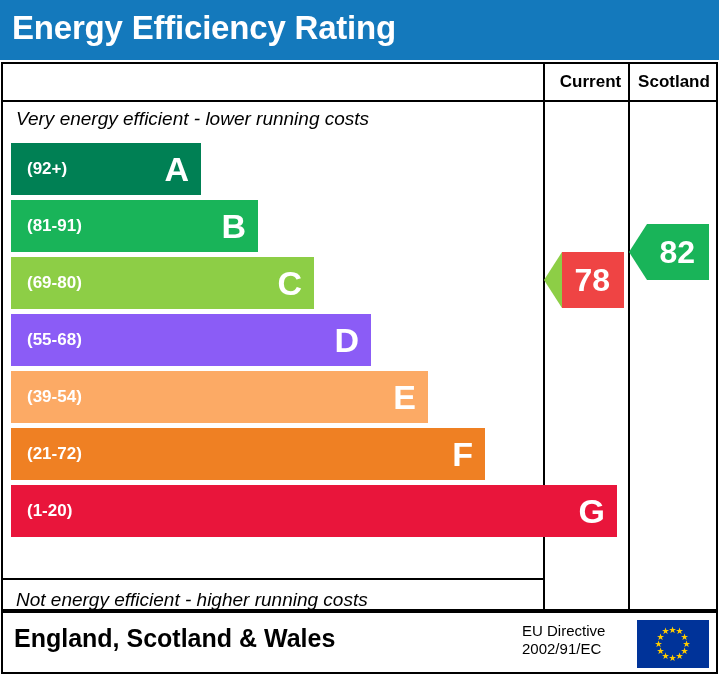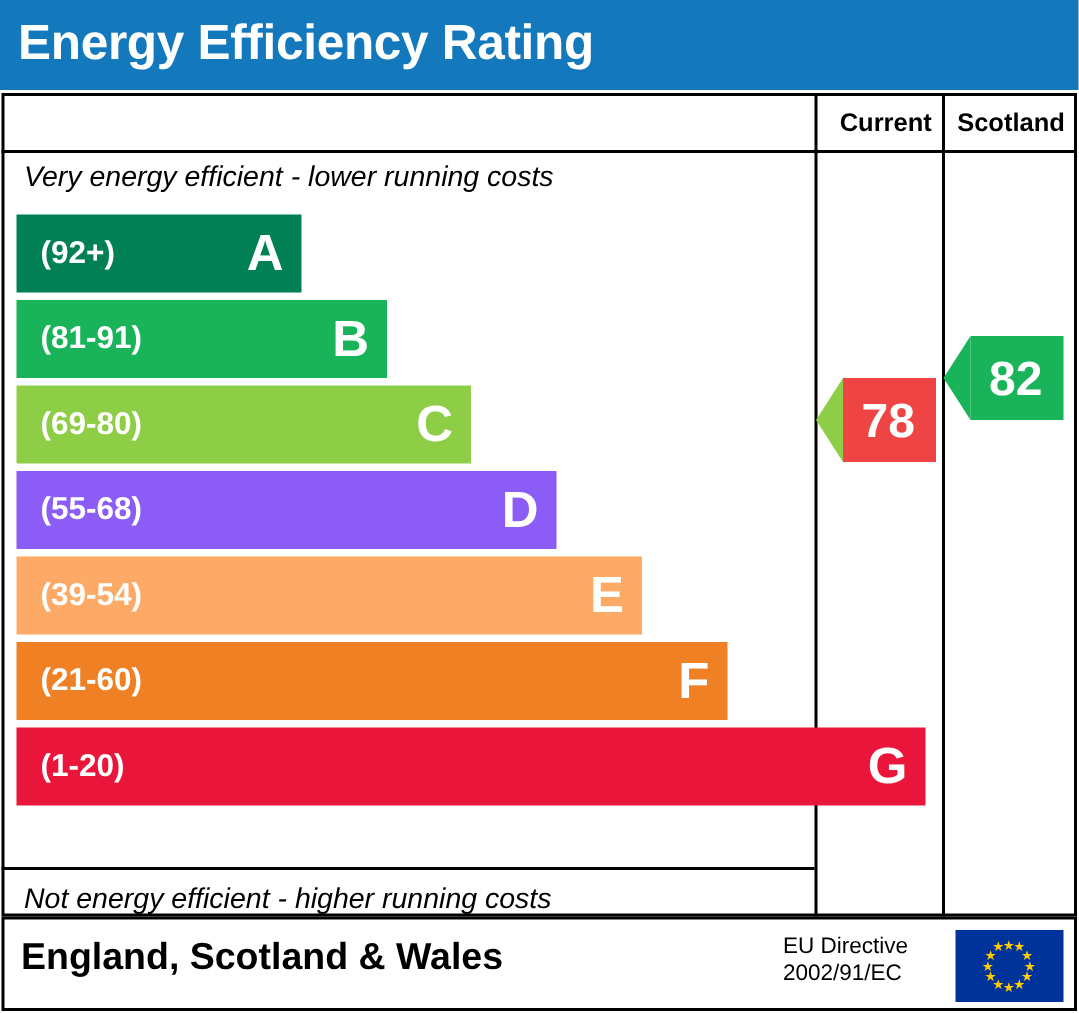--- a/index.html
+++ b/index.html
@@ -112,21 +112,21 @@
     position: absolute;
     left: 8px;
     height: 52px;
     box-sizing: border-box;
   }
   .bar .range {
     position: absolute;
     left: 16px;
     top: 50%;
     transform: translateY(-50%);
-    font-size: 21px;
+    font-size: 17px;
     font-weight: bold;
     color: #ffffff;
     white-space: nowrap;
   }
   .bar .letter {
     position: absolute;
     right: 12px;
     top: 50%;
     transform: translateY(-50%);
     font-size: 34px;
@@ -241,21 +241,21 @@
     </div>
     <div class="bar" style="top: 175px; background: #8b5cf6; width: 360px;">
       <span class="range">(55-68)</span>
       <span class="letter">D</span>
     </div>
     <div class="bar" style="top: 232px; background: rgb(252, 170, 101); width: 417px;">
       <span class="range">(39-54)</span>
       <span class="letter">E</span>
     </div>
     <div class="bar" style="top: 289px; background: rgb(239, 128, 35); width: 474px;">
-      <span class="range">(21-60)</span>
+      <span class="range">(21-72)</span>
       <span class="letter">F</span>
     </div>
     <div class="bar" style="top: 346px; background: rgb(233, 21, 59); width: 606px;">
       <span class="range">(1-20)</span>
       <span class="letter">G</span>
     </div>
   </div>
 
   <div class="marker" style="left: 562px; top: 252px; width: 62px; background: #ef4444;">
     <div class="tip" style="border-right: 18px solid rgb(141, 206, 70);"></div>

